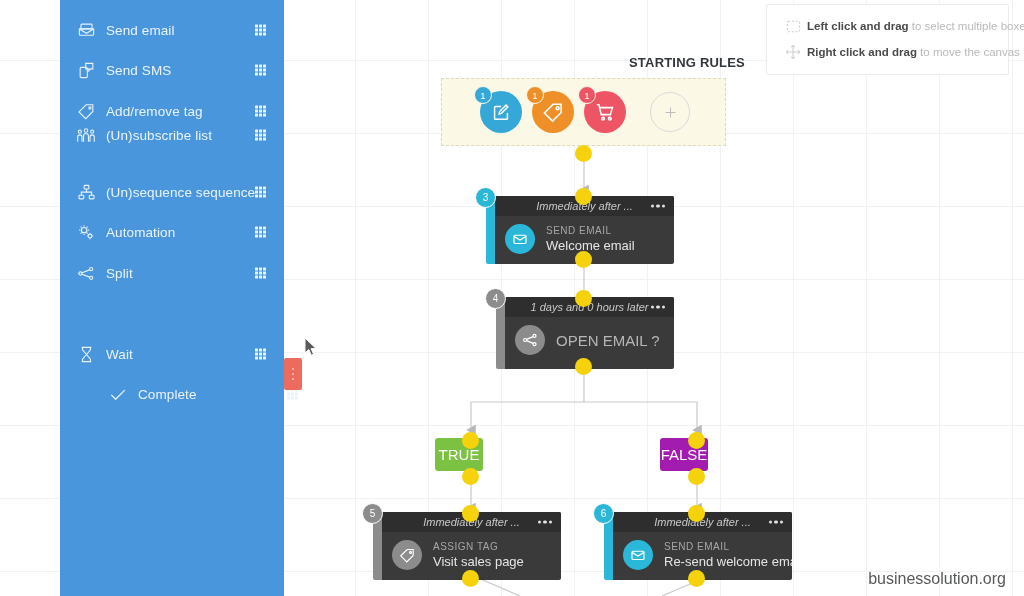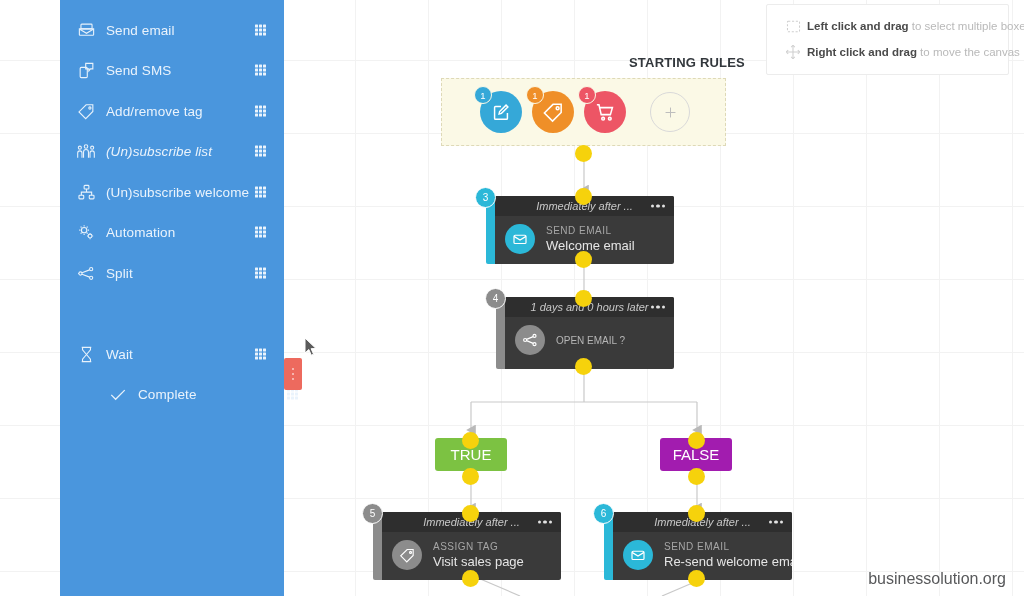--- a/index.html
+++ b/index.html
@@ -259,26 +259,26 @@
     font-size: 10px;
     color: #a6a6a6;
     letter-spacing: .5px;
     margin-bottom: 2px;
   }
   .node-title {
     font-size: 13px;
     color: #e5e5e5;
     white-space: nowrap;
   }
-  .node-title.dim { color: #b6b6b6; font-size: 10px; }
+  .node-title.dim { color: #b6b6b6; font-size: 15px; }
 
   
   .branch-chip {
     position: absolute;
-    width: 72px; height: 33px;
+    width: 48px; height: 33px;
     border-radius: 3px;
     display: flex; align-items: center; justify-content: center;
     color: #ffffff;
     font-size: 15px;
     z-index: 14;
     cursor: pointer;
   }
 
   
   .cdot {
@@ -566,21 +566,21 @@
         <i></i>
         <i></i>
         <i></i>
         <i></i>
         <i></i>
         <i></i>
         <i></i>
       </span>
   </div>
 
-  <div class="side-item" style="top:131px;font-style:italic;">
+  <div class="side-item" style="top:115px;">
     <span class="side-ico">
       <svg width="20" height="19" viewBox="0 0 26 24" fill="none" stroke="currentColor" stroke-width="1.4">
         <circle cx="5" cy="7" r="2"></circle>
           <path d="M2.2 20v-6a2.8 2.8 0 0 1 5.6 0v6"></path>
         <circle cx="13" cy="5.5" r="2.3"></circle>
           <path d="M9.8 20v-7.5a3.2 3.2 0 0 1 6.4 0V20"></path>
         <circle cx="21" cy="7" r="2"></circle>
           <path d="M18.2 20v-6a2.8 2.8 0 0 1 5.6 0v6"></path>
       </svg>
     </span>
@@ -600,21 +600,21 @@
 
   <div class="side-item" style="top:172px;">
     <span class="side-ico">
       <svg width="19" height="19" viewBox="0 0 24 24" fill="none" stroke="currentColor" stroke-width="1.4">
         <rect x="9" y="3" width="6" height="4.5" rx="1"></rect>
         <rect x="2.5" y="15.5" width="6" height="4.5" rx="1"></rect>
         <rect x="15.5" y="15.5" width="6" height="4.5" rx="1"></rect>
         <path d="M12 7.5v4M5.5 15.5v-4h13v4"></path>
       </svg>
     </span>
-    <span class="side-label">(Un)subscribe welcome</span>
+    <span class="side-label">(Un)sequence sequence</span>
     <span class="side-grip">
         <i></i>
         <i></i>
         <i></i>
         <i></i>
         <i></i>
         <i></i>
         <i></i>
         <i></i>
         <i></i>

